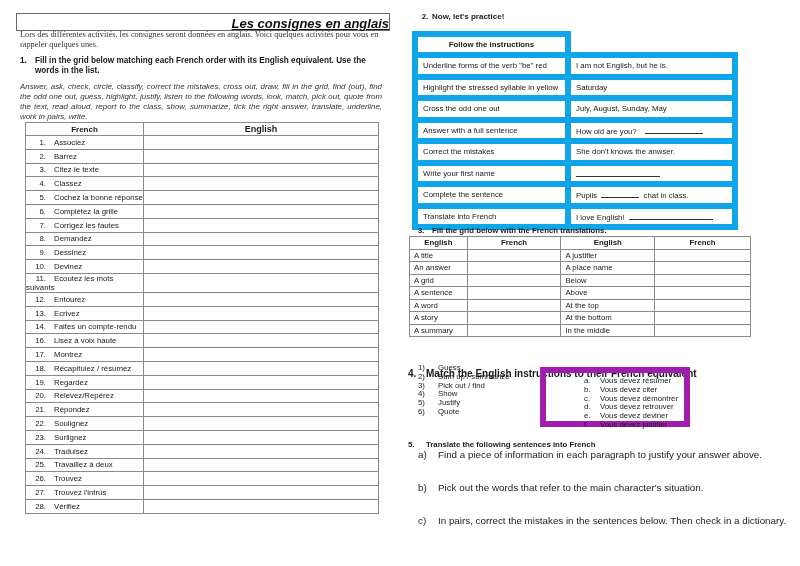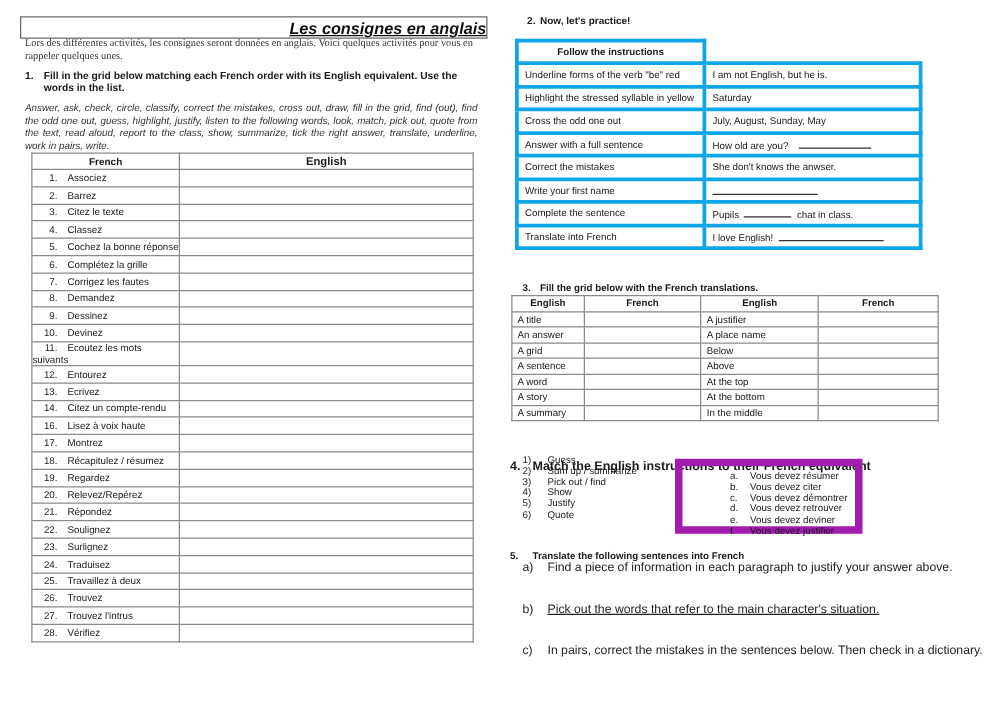--- a/index.html
+++ b/index.html
@@ -21,21 +21,21 @@
   .t1 th { font-weight: bold; font-size: 8px; height: 12px; }
   .t1 th.en { font-size: 9px; }
   .t1 td.fr { width: 117px; }
   .t1 td.fr .n { display: inline-block; width: 16px; text-align: right; margin-left: 4px; }
   .t1 td.fr .w { margin-left: 8px; }
   .t1 { border: 1px solid #555; }
 
   
   .q2 { left: 418px; top: 12px; font-size: 8px; font-weight: bold; text-align: center; }
   .t2 { left: 412px; top: 31px; width: 326px; font-size: 7.8px; }
-  .t2 td { border: 3px solid #0ea5e9; padding: 0 0 0 5px; height: 15.5px; vertical-align: middle; }
+  .t2 td { border: 6px solid #0ea5e9; padding: 0 0 0 5px; height: 15.5px; vertical-align: middle; }
   .t2 td.l { width: 142px; }
   .t2 .hdr-l { font-weight: bold; text-align: center; padding: 0; height: 15px; }
   .t2 .hdr-r { border-top: none; border-right: none; }
   .t2 td.two { line-height: 9px; height: 16px; }
   .blank { display: inline-block; border-bottom: 1px solid #333; height: 8px; vertical-align: baseline; }
   .chk { font-size: 8px; }
 
   .q3 { left: 418px; top: 226px; font-size: 7.8px; font-weight: bold; }
   .t3 { left: 409px; top: 236px; width: 342px; font-size: 7.8px; border: 1px solid #555; }
   .t3 td, .t3 th { border: 1px solid #8a8a8a; padding: 0 0 0 4px; height: 11.5px; }
@@ -123,21 +123,21 @@
       </tr>
       <tr>
         <td class="fr"><span class="n">12.</span><span class="w">Entourez</span></td>
         <td></td>
       </tr>
       <tr>
         <td class="fr"><span class="n">13.</span><span class="w">Ecrivez</span></td>
         <td></td>
       </tr>
       <tr>
-        <td class="fr"><span class="n">14.</span><span class="w">Citez un compte-rendu</span></td>
+        <td class="fr"><span class="n">14.</span><span class="w">Faites un compte-rendu</span></td>
         <td></td>
       </tr>
       <tr>
         <td class="fr"><span class="n">16.</span><span class="w">Lisez à voix haute</span></td>
         <td></td>
       </tr>
       <tr>
         <td class="fr"><span class="n">17.</span><span class="w">Montrez</span></td>
         <td></td>
       </tr>
@@ -323,18 +323,18 @@
     <div><span class="n">e.</span><span>Vous devez deviner</span></div>
     <div><span class="n">f.</span><span>Vous devez justifier</span></div>
   </div>
 
 <div class="abs q5">
   <span class="n">5.</span><span>Translate the following sentences into French</span>
 </div>
 <div class="abs sent" style="top:449px;">
   <span class="n">a)</span><span>Find a piece of information in each paragraph to justify your answer above.</span>
 </div>
-<div class="abs sent" style="top:482px;text-decoration:underline;">
+<div class="abs sent" style="top:482px;">
   <span class="n">b)</span><span>Pick out the words that refer to the main character's situation.</span>
 </div>
 <div class="abs sent" style="top:515px;">
   <span class="n">c)</span><span>In pairs, correct the mistakes in the sentences below. Then check in a dictionary.</span>
 </div>
 
 </body></html>

